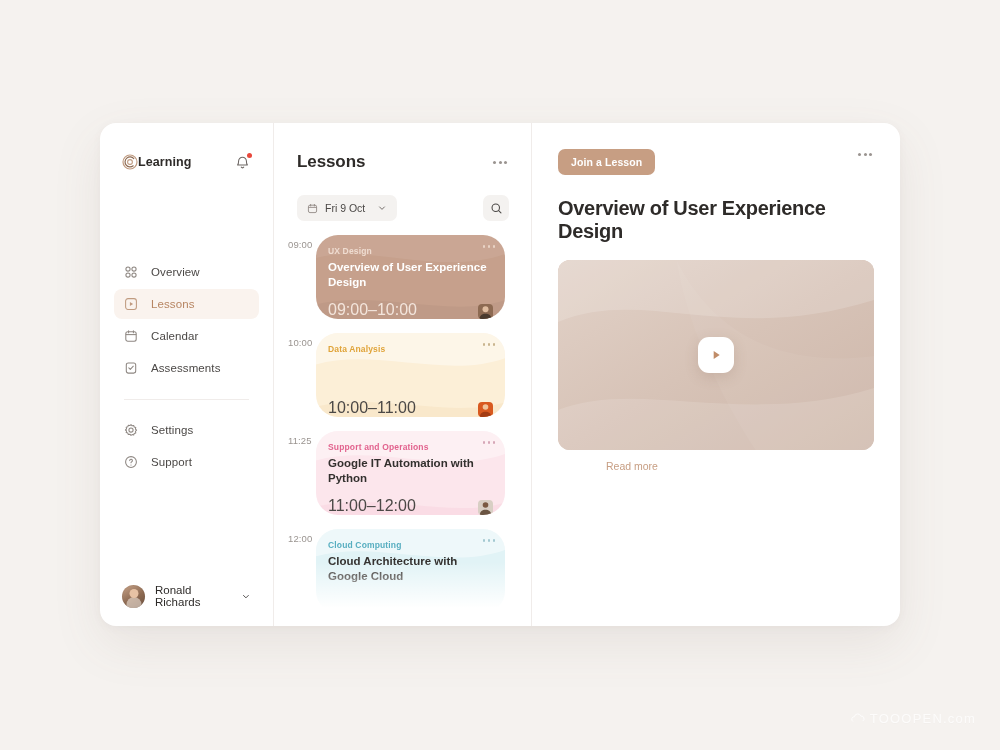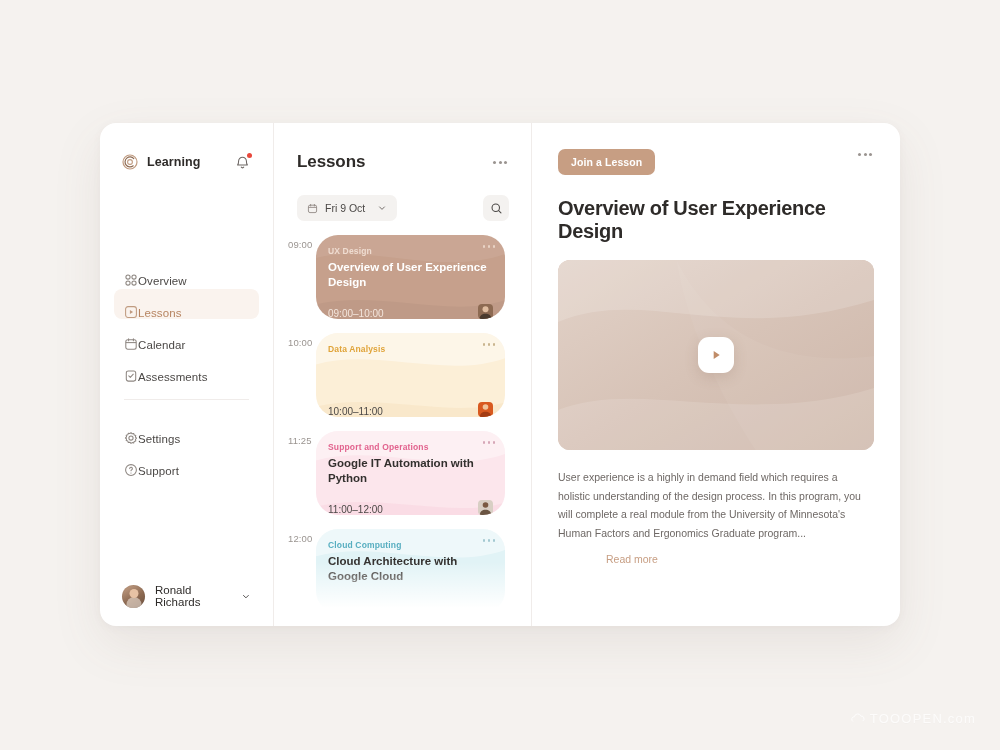--- a/index.html
+++ b/index.html
@@ -39,42 +39,42 @@
     position: relative;
   }
 
   .brand-row {
     display: flex;
     align-items: center;
     justify-content: space-between;
     padding: 0 8px 0 8px;
     height: 22px;
   }
-  .brand-left { display: flex; align-items: center; gap: 9px; }
+  .brand-left { display: flex; align-items: center; }
   .brand-name {
     font-size: 12.5px;
     font-weight: bold;
     color: #2e2b29;
     letter-spacing: .1px;
   }
   .logo-mark { width: 16px; height: 16px; display: block; }
 
   .bell-wrap { position: relative; width: 17px; height: 17px; cursor: pointer; }
   .bell-dot {
     position: absolute; right: -1px; top: -1px;
     width: 5px; height: 5px; border-radius: 50%;
     background: #e8483c;
   }
 
   .nav { margin-top: 84px; display: flex; flex-direction: column; gap: 2px; }
 
   .nav-item {
     display: flex;
-    align-items: flex-end;
-    gap: 0;
+    align-items: center;
+    gap: 13px;
     height: 30px;
     padding: 0 10px;
     border-radius: 8px;
     cursor: pointer;
   }
   .nav-item .nav-label {
     font-size: 11.5px;
     color: #4b4846;
     letter-spacing: .1px;
   }
@@ -221,21 +221,21 @@
     margin-top: 4px;
     position: relative; z-index: 2;
   }
   .card-bottom {
     margin-top: auto;
     display: flex;
     align-items: flex-end;
     justify-content: space-between;
     position: relative; z-index: 2;
   }
-  .card-time { font-size: 10px; }
+  .card-time { font-size: 16px; }
   .card-dots {
     position: absolute; right: 10px; top: 10px;
     display: flex; gap: 2.5px; z-index: 3; cursor: pointer;
   }
   .card-dots i { width: 2.5px; height: 2.5px; border-radius: 50%; display: block; }
 
   .card-avatar {
     width: 15px; height: 15px; border-radius: 4px;
     overflow: hidden; position: relative; flex: 0 0 15px;
   }
@@ -633,21 +633,20 @@
         <path d="M0 150 C80 118 190 168 320 128 L320 190 L0 190 Z" fill="rgba(255,255,255,0.13)"></path>
         <path d="M120 0 C150 60 210 110 320 96 L320 190 L200 190 C160 130 130 60 120 0 Z" fill="rgba(255,255,255,0.05)"></path>
       </svg>
       <div class="play-btn">
         <svg width="14" height="14" viewBox="0 0 14 14" fill="none">
           <path d="M4.7 3.1l6 3.9-6 3.9V3.1z" fill="#c08c68"></path>
         </svg>
       </div>
     </div>
 
-    <p class="desc">User experience is a highly in demand field which requires a holistic understanding of the design process. In this program, you will complete a real module from the University of Minnesota's Human Factors and Ergonomics Graduate program...</p>
     <a class="read-more" href="#">Read more</a>
   </section>
 </div>
 
 <div class="watermark">
   <svg width="14" height="14" viewBox="0 0 14 14" fill="none">
     <path d="M2 9.5a2.6 2.6 0 0 1 1.4-4.8 3.4 3.4 0 0 1 6.5-.6 2.7 2.7 0 0 1 1.8 5" stroke="rgba(255,255,255,0.8)" stroke-width="1"></path>
   </svg>
   <span>TOOOPEN.com</span>
 </div>

